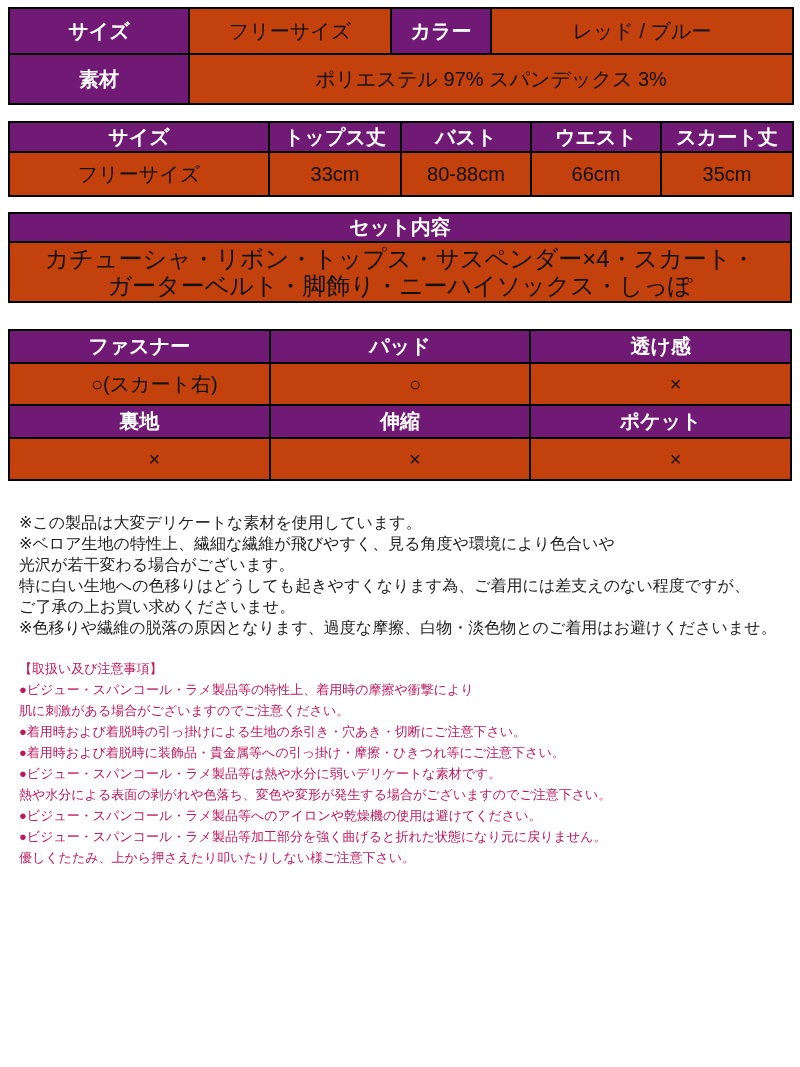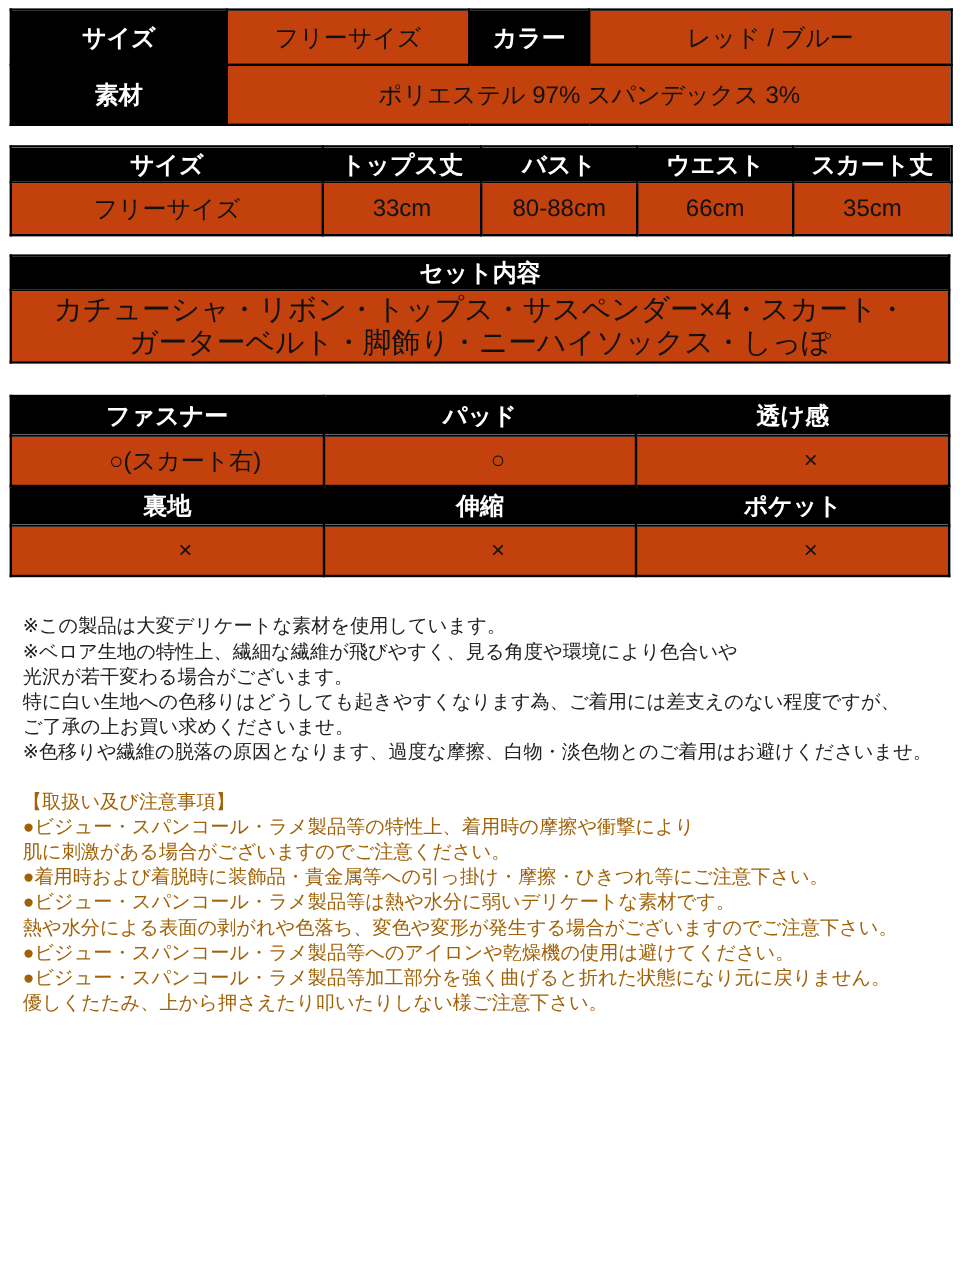--- a/index.html
+++ b/index.html
@@ -25,21 +25,21 @@
   td, th {
     border: 2px solid #000000;
     text-align: center;
     vertical-align: middle;
     font-size: 20px;
     padding: 0 2px;
     overflow: hidden;
     white-space: nowrap;
   }
   th.dark {
-    background: #000000;
+    background: #701a75;
     color: #ffffff;
     font-weight: bold;
   }
   td.val { background: #c2410c; color: #111; font-weight: normal; }
 
   
   .t1 { margin-top: 7px; }
   .t1 .r1 td, .t1 .r1 th { height: 44px; }
   .t1 .r2 td, .t1 .r2 th { height: 48px; margin-top: 36px; }
 
@@ -71,23 +71,23 @@
     font-size: 16px;
     line-height: 21px;
     color: #222222;
   }
   .notes div { white-space: nowrap; }
 
   .care {
     margin-top: 20px;
     padding-left: 19px;
     padding-right: 8px;
-    font-size: 16px;
+    font-size: 13px;
     line-height: 21px;
-    color: #a16207;
+    color: #be185d;
     font-family: Liberation Serif, serif;
   }
   .care div { white-space: nowrap; }
 </style>
 </head>
 <body>
 
 <div class="page">
 
   <table class="t1">
@@ -187,20 +187,21 @@
     <div>光沢が若干変わる場合がございます。</div>
     <div>特に白い生地への色移りはどうしても起きやすくなります為、ご着用には差支えのない程度ですが、</div>
     <div>ご了承の上お買い求めくださいませ。</div>
     <div>※色移りや繊維の脱落の原因となります、過度な摩擦、白物・淡色物とのご着用はお避けくださいませ。</div>
   </div>
 
   <div class="care">
     <div>【取扱い及び注意事項】</div>
     <div>●ビジュー・スパンコール・ラメ製品等の特性上、着用時の摩擦や衝撃により</div>
     <div>肌に刺激がある場合がございますのでご注意ください。</div>
+    <div>●着用時および着脱時の引っ掛けによる生地の糸引き・穴あき・切断にご注意下さい。</div>
     <div>●着用時および着脱時に装飾品・貴金属等への引っ掛け・摩擦・ひきつれ等にご注意下さい。</div>
     <div>●ビジュー・スパンコール・ラメ製品等は熱や水分に弱いデリケートな素材です。</div>
     <div>熱や水分による表面の剥がれや色落ち、変色や変形が発生する場合がございますのでご注意下さい。</div>
     <div>●ビジュー・スパンコール・ラメ製品等へのアイロンや乾燥機の使用は避けてください。</div>
     <div>●ビジュー・スパンコール・ラメ製品等加工部分を強く曲げると折れた状態になり元に戻りません。</div>
     <div>優しくたたみ、上から押さえたり叩いたりしない様ご注意下さい。</div>
   </div>
 
 </div>
 

